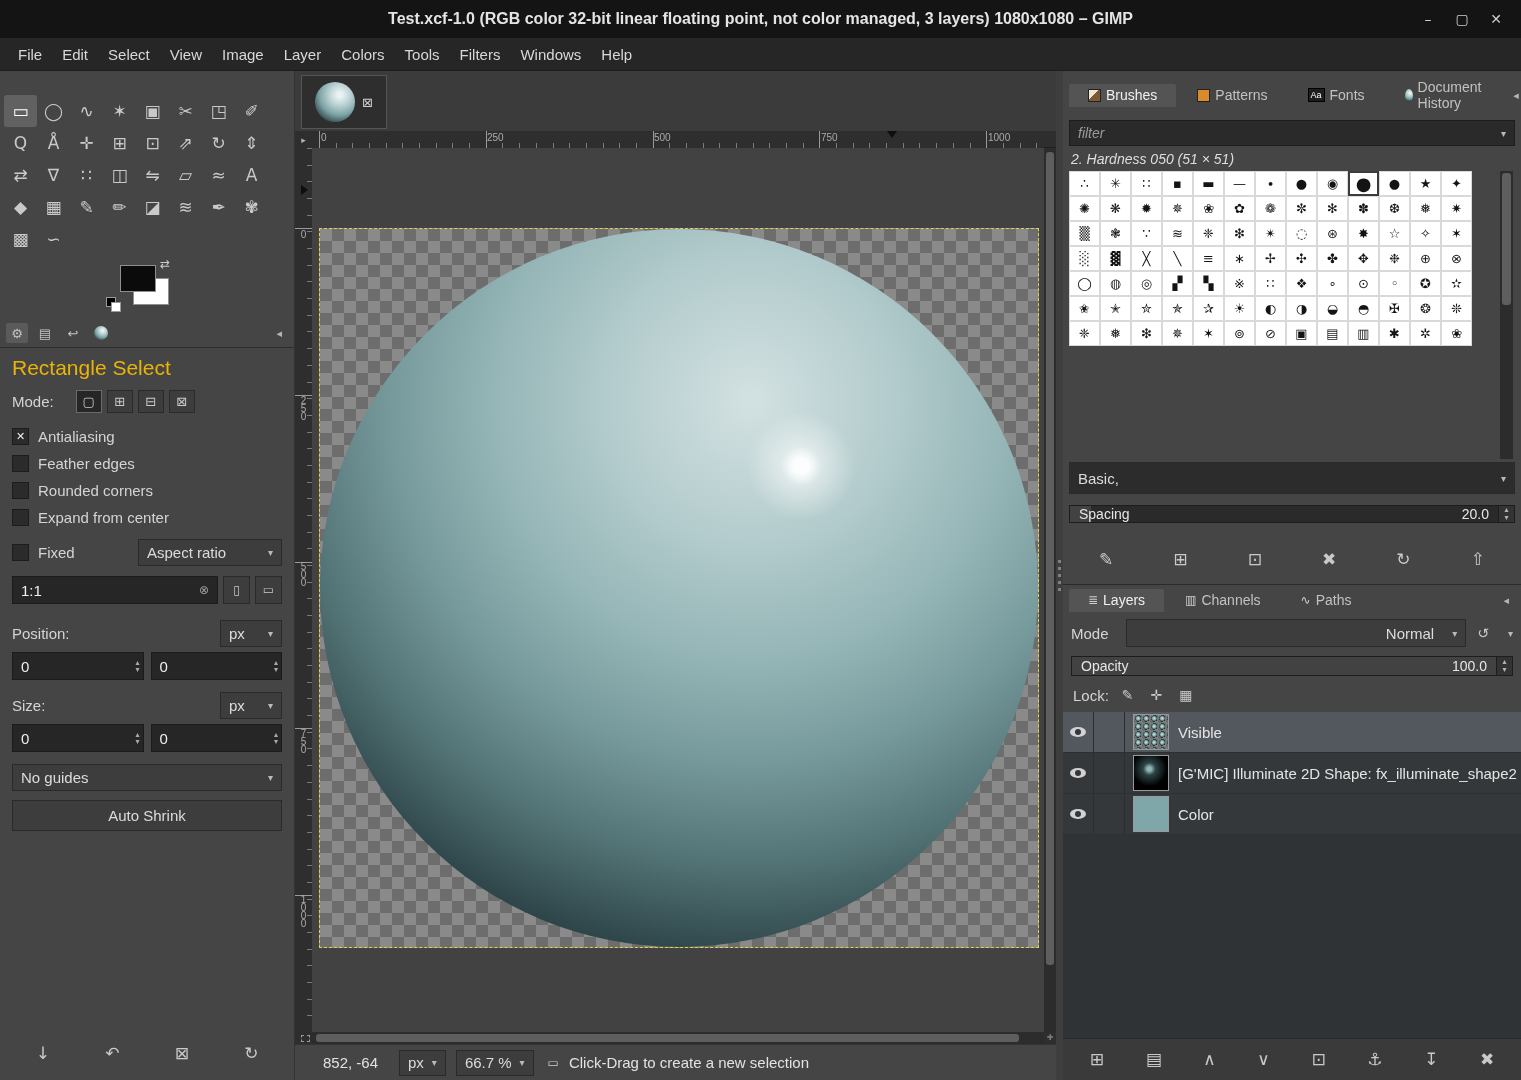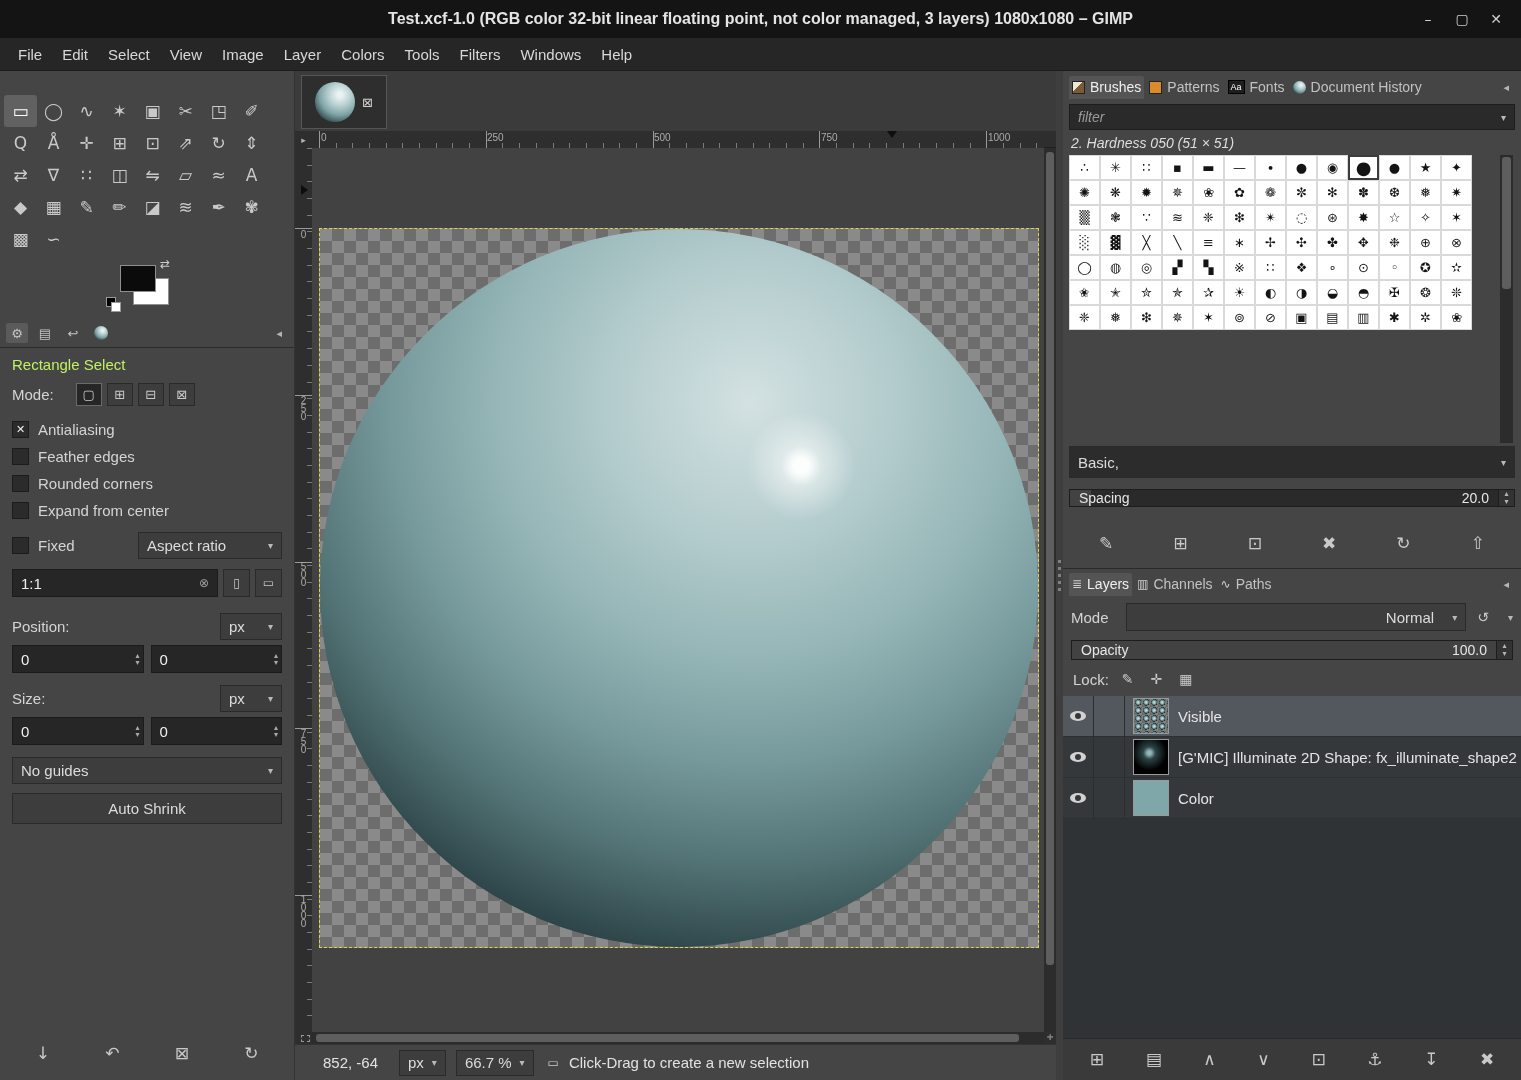--- a/index.html
+++ b/index.html
@@ -41,21 +41,21 @@
   .mini-colors::before{content:"";position:absolute;left:0;top:0;width:8px;height:8px;background:#000;border:1px solid #999;}
   .mini-colors::after{content:"";position:absolute;left:5px;top:5px;width:8px;height:8px;background:#fff;border:1px solid #999;}
 
   .dock-icons-row{display:flex;align-items:center;gap:6px;padding:4px 6px;border-bottom:1px solid #2c2c2c;}
   .dock-icon{width:22px;height:20px;background:transparent;border:none;color:#c4c4c4;font-size:13px;
     display:flex;align-items:center;justify-content:center;padding:0;}
   .dock-icon.active{background:#5a5a5a;border-radius:2px;}
   .dock-collapse{margin-left:auto;background:transparent;border:none;color:#b5b5b5;font-size:11px;}
 
   .tool-options{flex:1;display:flex;flex-direction:column;color:#d8d8d8;font-size:15px;min-height:0;}
-  .to-title{font-size:15px;font-weight:normal;margin:0;padding:8px 12px 10px;color:#bef264;}
+  .to-title{font-size:21px;font-weight:normal;margin:0;padding:8px 12px 10px;color:#eab308;}
   .label{color:#d4d4d4;}
   .mode-row{display:flex;align-items:center;gap:5px;padding:0 12px 10px;}
   .mode-row .label{margin-right:17px;}
   .mode-btn{width:26px;height:23px;background:#3d3d3d;border:1px solid #2a2a2a;color:#c9c9c9;
     display:flex;align-items:center;justify-content:center;font-size:13px;padding:0;}
   .mode-btn.active{background:#262626;border-color:#6a6a6a;}
   .check-row{display:flex;align-items:center;gap:9px;padding:5px 12px;}
   .checkbox{width:15px;height:15px;background:#2b2b2b;border:1px solid #1c1c1c;color:#efefef;
     font-size:11px;display:flex;align-items:center;justify-content:center;flex:none;}
   .checkbox.checked::after{content:"✕";font-family:"DejaVu Sans",sans-serif;}
@@ -157,21 +157,21 @@
 
   
   .v-splitter{position:absolute;top:71px;left:1056px;width:7px;bottom:0;background:#3e3e3e;}
   .v-splitter::after{content:"";position:absolute;left:2px;top:50%;margin-top:-16px;width:3px;height:32px;
     background:repeating-linear-gradient(#808080 0 3px,transparent 3px 7px);}
 
   
   .right-panel{position:absolute;top:71px;left:1063px;right:0;bottom:0;background:#454545;
     display:flex;flex-direction:column;box-sizing:border-box;}
   .dock-tabs{display:flex;align-items:center;gap:2px;padding:5px 6px 0 6px;}
-  .dock-tab{display:flex;align-items:center;gap:5px;padding:3px 3px 4px;color:#c2c2c2;font-size:14px;
+  .dock-tab{display:flex;align-items:center;gap:5px;padding:3px 19px 4px;color:#c2c2c2;font-size:14px;
     background:transparent;border-radius:2px 2px 0 0;}
   .dock-tab.active{background:#545454;color:#f0f0f0;}
   .tab-ico{display:inline-block;width:13px;height:13px;}
   .brush-ico{background:linear-gradient(135deg,#efe7d2 45%,#7c5a36 45%);border:1px solid #222;box-sizing:border-box;}
   .pattern-ico{background:#d98b2b;border:1px solid #222;box-sizing:border-box;}
   .fonts-ico{width:auto;height:auto;background:#1e1e1e;color:#fff;font-size:9px;padding:1px 2px;border:1px solid #000;}
   .tab-glyph{font-size:12px;color:#cfcfcf;}
 
   .filter-input{margin:5px 6px 3px;background:#2a2a2a;border:1px solid #1d1d1d;padding:4px 8px;
     display:flex;align-items:center;justify-content:space-between;}

